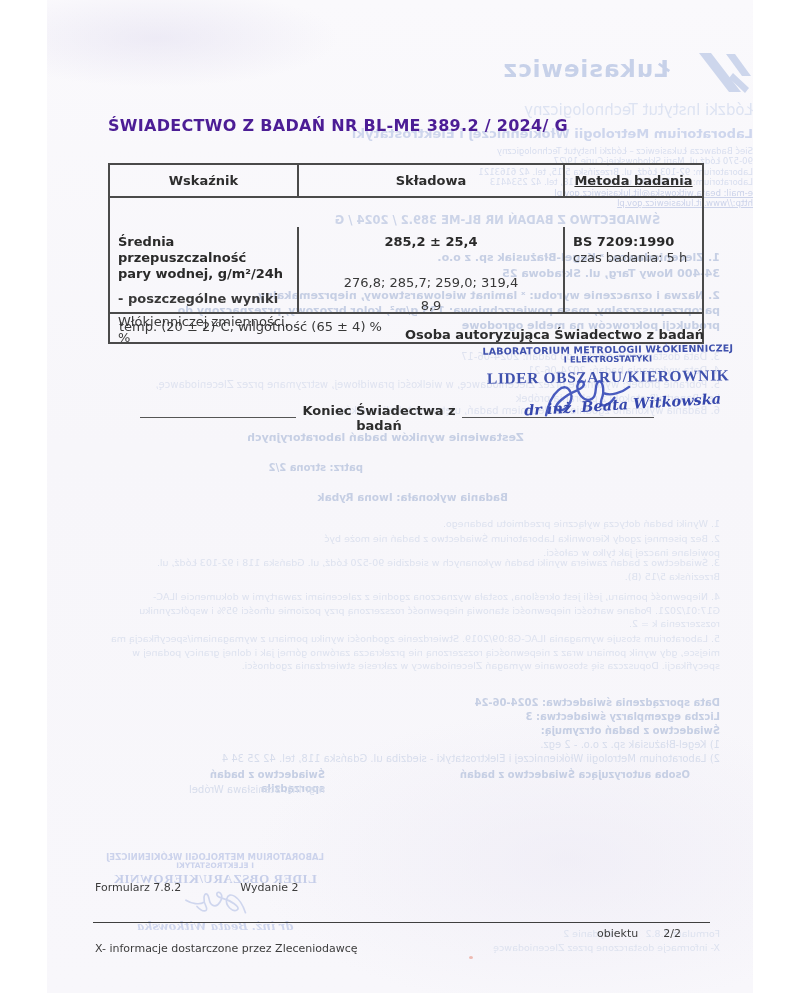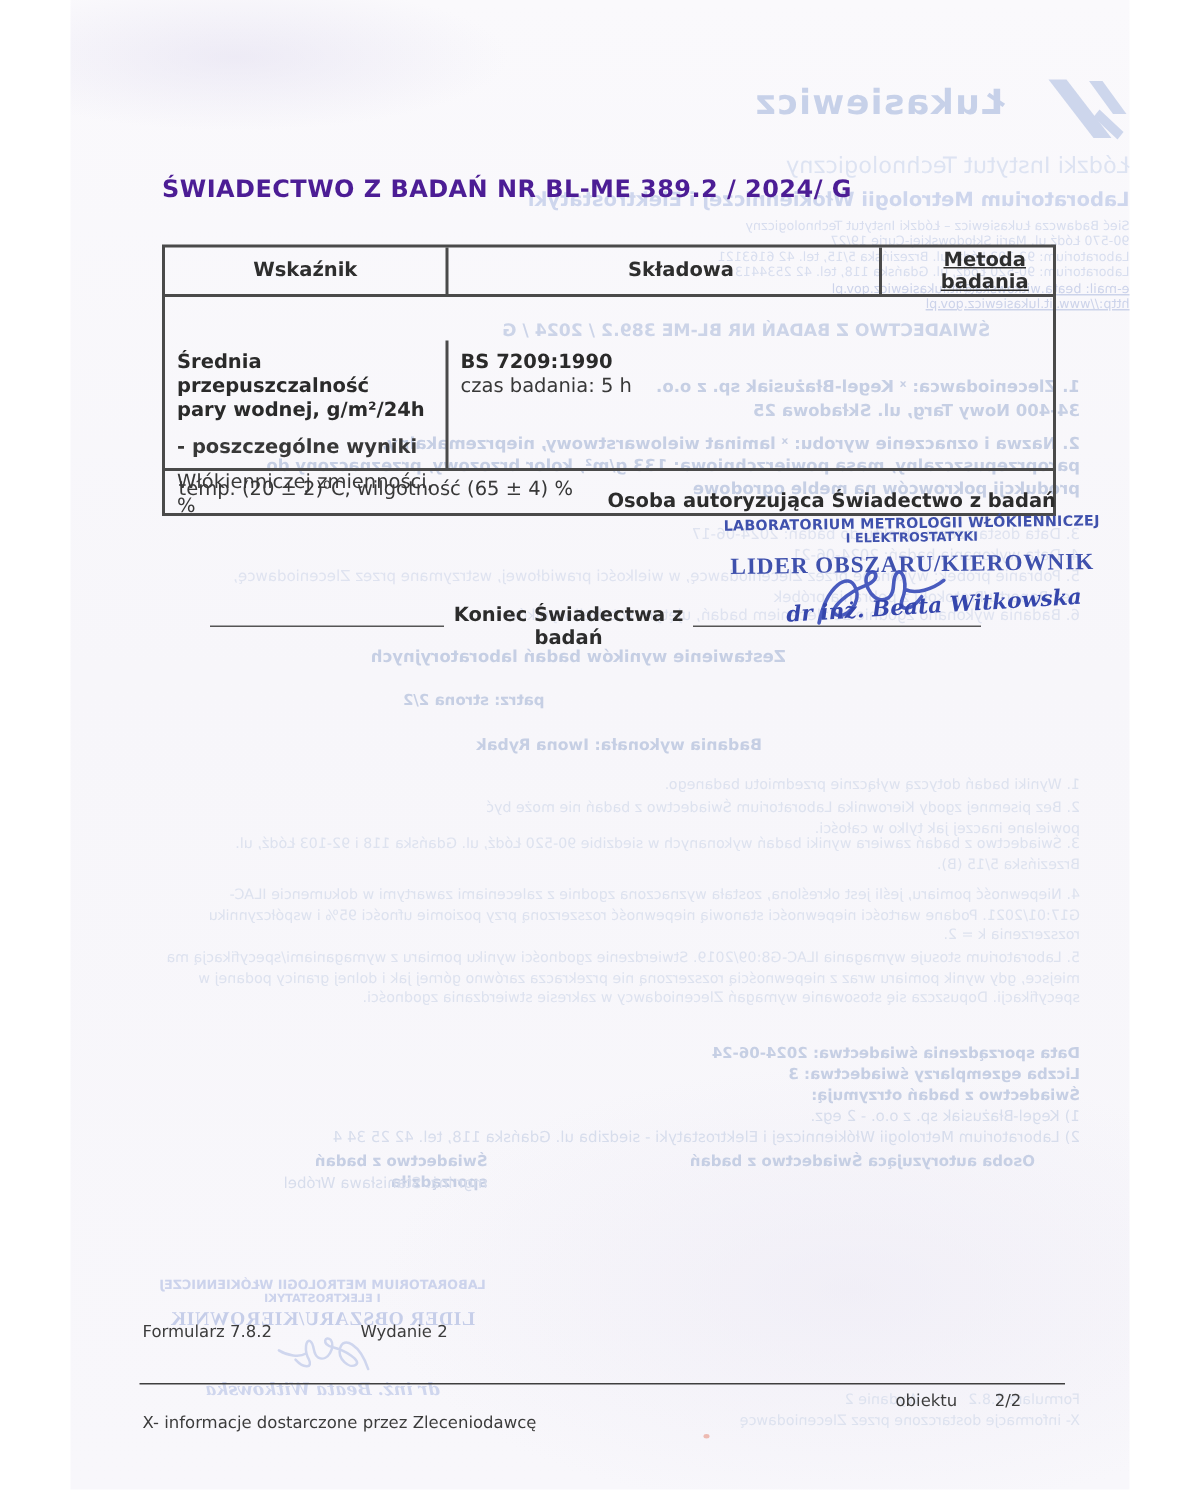--- a/index.html
+++ b/index.html
@@ -23,21 +23,21 @@
   .u{text-decoration:underline;}
   .logo-row{display:flex;align-items:center;gap:12px;}
   .brand{font-size:23px;font-weight:bold;color:#c7d1e9;letter-spacing:1px;}
   .inst{font-size:15px;color:#dde3f2;margin-top:3px;}
   .lab{font-size:13px;font-weight:bold;color:#ced6ed;margin-top:7px;}
   .addr{font-size:8.5px;line-height:10.4px;color:#d8deef;margin-top:5px;}
   
   .title{left:108px;top:116px;width:596px;text-align:left;font-size:16px;font-weight:bold;
          color:#4c1d95;letter-spacing:.3px;}
   .tbl{left:108px;top:163px;width:596px;border:2px solid #4a4a4a;box-sizing:border-box;font-size:13px;}
-  .row-h{display:flex;height:31px;align-items:center;border-bottom:2px solid #4a4a4a;gap:23px;}
+  .row-h{display:flex;height:31px;align-items:center;border-bottom:2px solid #4a4a4a;}
   .th{font-weight:bold;color:#2e2e2e;text-align:center;}
   .w1{width:189px;box-sizing:border-box;border-right:2px solid #4a4a4a;height:100%;}
   .w2{width:266px;box-sizing:border-box;border-right:2px solid #4a4a4a;height:100%;}
   .w3{flex:1;box-sizing:border-box;height:100%;}
   .row-b{display:flex;height:85px;margin-top:29px;}
   .cell{padding:7px 8px;box-sizing:border-box;line-height:16px;}
   .bold{font-weight:bold;color:#2a2a2a;}
   .cond{border-top:2px solid #4a4a4a;padding:5px 9px 7px 9px;line-height:16px;}
   .auth-head{left:300px;top:327px;width:404px;text-align:right;font-weight:bold;font-size:13px;color:#2c2c2c;}
   .stamp{left:478px;top:345px;width:260px;text-align:center;color:#3f51ad;transform:rotate(-.8deg);}
@@ -132,20 +132,25 @@
     <div class="th w2" style="display:flex;align-items:center;justify-content:center;">Składowa</div>
     <div class="th w3" style="display:flex;align-items:center;justify-content:center;text-decoration:underline;">Metoda badania</div>
   </div>
   <div class="row-b">
     <div class="cell w1">
       <div class="bold">Średnia przepuszczalność</div>
       <div class="bold">pary wodnej, g/m²/24h</div>
       <div style="margin-top:9px;font-weight:bold;">- poszczególne wyniki</div>
       <div style="margin-top:7px;">Włókienniczej zmienności, %</div>
     </div>
+    <div class="cell w2" style="text-align:center;">
+      <div class="bold">285,2 ± 25,4</div>
+      <div style="margin-top:25px;">276,8; 285,7; 259,0; 319,4</div>
+      <div style="margin-top:7px;">8,9</div>
+    </div>
     <div class="cell w3">
       <div class="bold">BS 7209:1990</div>
       <div>czas badania: 5 h</div>
     </div>
   </div>
   <div class="cond">
     <div>temp. (20 ± 2)⁰C, wilgotność (65 ± 4) %</div>
   </div>
 </div>
 

